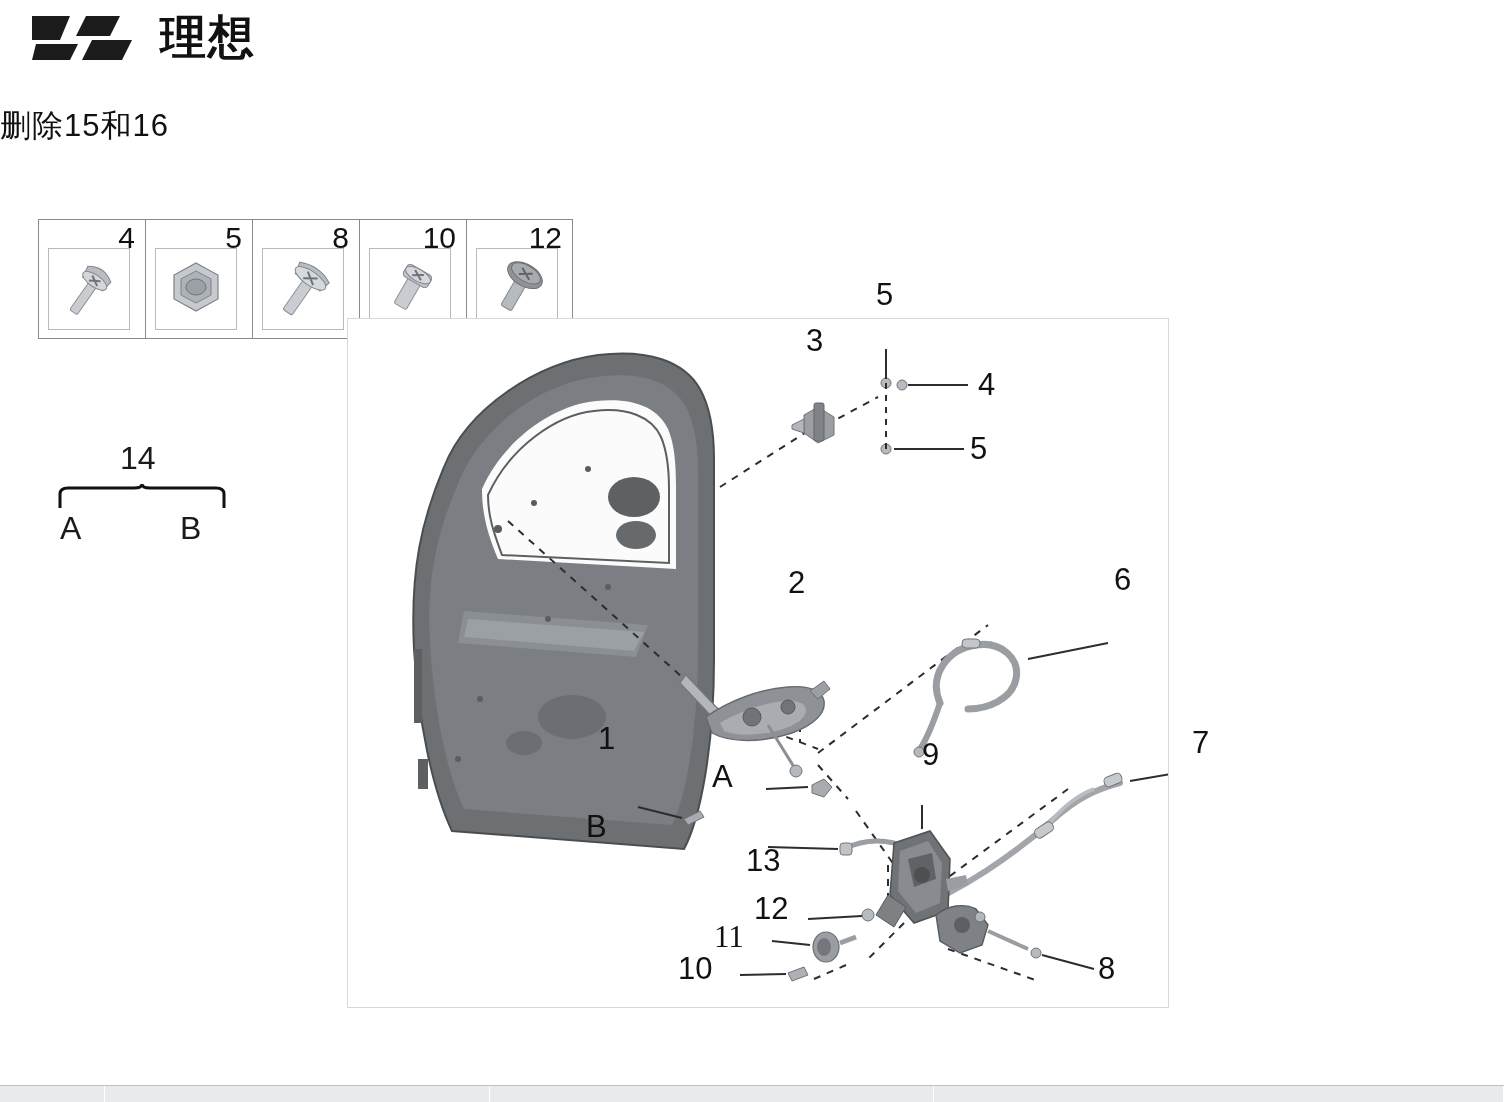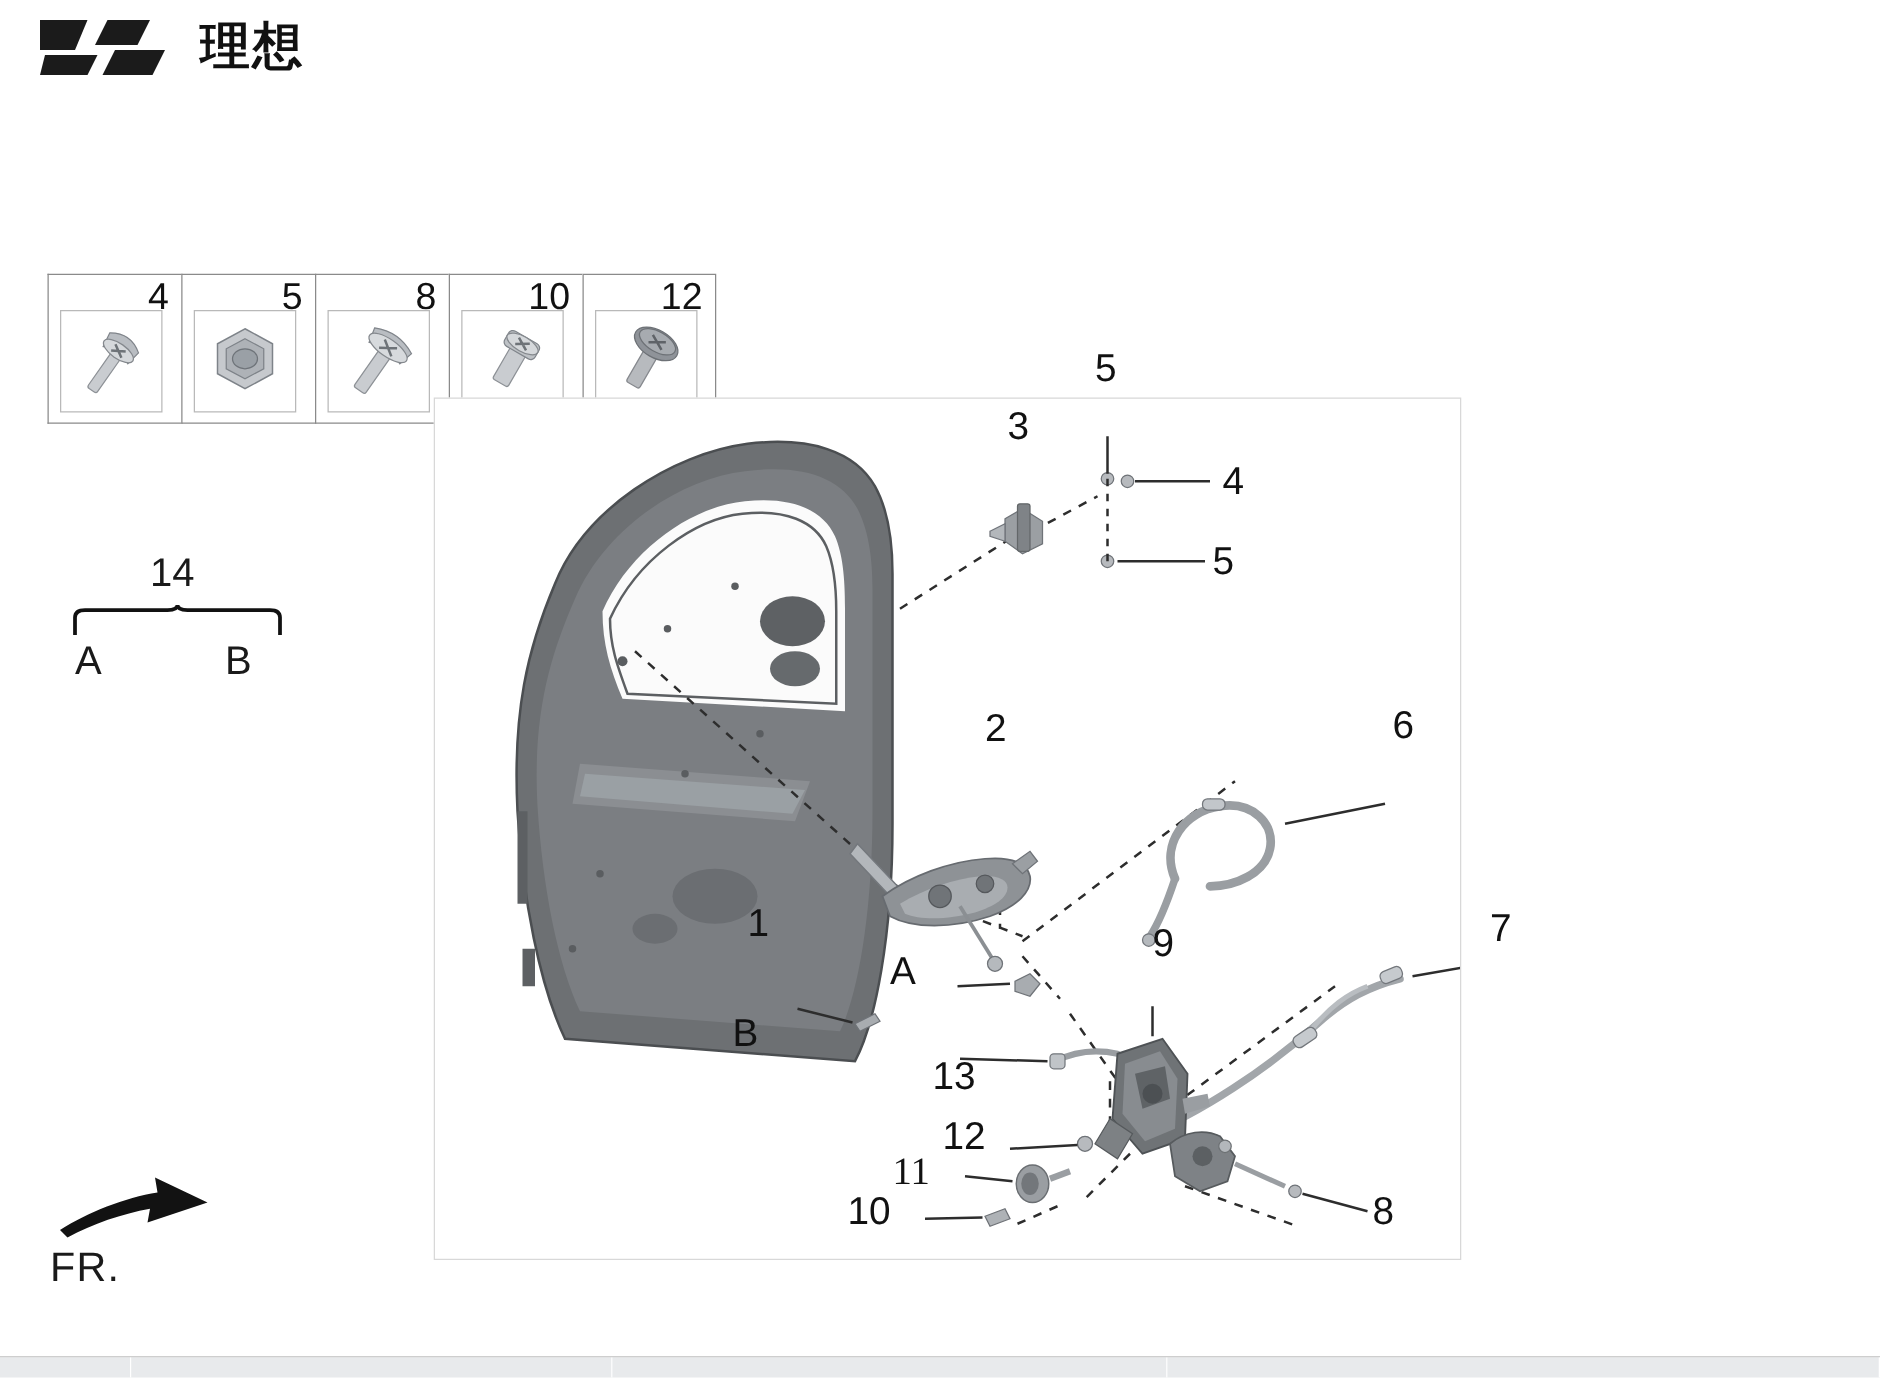--- a/index.html
+++ b/index.html
@@ -27,21 +27,21 @@
     display: flex;
     align-items: center;
     gap: 18px;
   }
   .brand-mark {
     width: 112px;
     height: 54px;
     position: relative;
   }
   .brand-text {
-    font-size: 40px;
+    font-size: 46px;
     font-weight: 600;
     letter-spacing: 2px;
     color: #111;
     line-height: 1;
   }
   
   .note {
     position: absolute;
     left: 0px;
     top: 105px;
@@ -189,20 +189,21 @@
       <svg width="112" height="54" viewBox="0 0 112 54" xmlns="http://www.w3.org/2000/svg">
         <path d="M2 6 L40 6 L30 30 L2 30 Z" fill="#1b1b1b"></path>
         <path d="M6 34 L48 34 L40 50 L2 50 Z" fill="#1b1b1b"></path>
         <path d="M56 6 L90 6 L80 26 L46 26 Z" fill="#1b1b1b"></path>
         <path d="M62 30 L102 30 L92 50 L52 50 Z" fill="#1b1b1b"></path>
       </svg>
     </div>
     <div class="brand-text">理想</div>
   </div>
 
+  <div class="note">删除15和16</div>
 
   <div class="legend">
 
     <div class="legend-cell">
       <div class="legend-num">4</div>
       <div class="legend-img">
         <svg width="80" height="80" viewBox="0 0 80 80" xmlns="http://www.w3.org/2000/svg">
           <g transform="rotate(35 40 40)">
             <rect x="36" y="34" width="9" height="34" rx="2" fill="#c9ccd0" stroke="#8d9196" stroke-width="1"></rect>
             <path d="M26 22 q14 -10 28 0 l-2 12 q-12 -7 -24 0 z" fill="#b9bdc2" stroke="#80858b" stroke-width="1"></path>
@@ -272,28 +273,20 @@
     <div class="bracket-num">14</div>
     <div class="bracket-line">
       <svg width="172" height="26" viewBox="0 0 172 26" xmlns="http://www.w3.org/2000/svg">
         <path d="M4 24 L4 10 Q4 4 12 4 L78 4 Q86 4 86 0 Q86 4 94 4 L160 4 Q168 4 168 10 L168 24" fill="none" stroke="#111" stroke-width="3"></path>
       </svg>
     </div>
     <div class="bracket-a">A</div>
     <div class="bracket-b">B</div>
   </div>
 
-  <div class="fr-group">
-    <div>
-      <svg width="130" height="55" viewBox="0 0 130 55" xmlns="http://www.w3.org/2000/svg">
-        <path d="M8 44 C30 30 60 18 86 14 L84 2 L126 22 L78 38 L80 27 C58 31 34 39 14 50 Z" fill="#121212"></path>
-      </svg>
-    </div>
-    <div class="fr-label">FR.</div>
-  </div>
 
   <div class="diagram">
 
     <svg class="diagram-svg" width="820" height="688" viewBox="0 0 820 688" xmlns="http://www.w3.org/2000/svg">
 
       <g>
         <path d="M96 148 C120 88 190 44 250 36 C300 30 336 42 352 70 C362 88 366 110 366 140
                  L366 340 C366 430 352 500 336 530 L104 512 C84 470 70 400 66 330 C62 250 74 200 96 148 Z" fill="#6d7073" stroke="#4b4e51" stroke-width="2"></path>
         <path d="M112 160 C136 104 196 64 248 58 C292 52 324 62 338 88 C346 104 350 124 350 152
                  L350 330 C350 412 338 478 324 506 L116 490 C98 452 86 390 82 326 C78 252 92 206 112 160 Z" fill="#7b7e82"></path>

